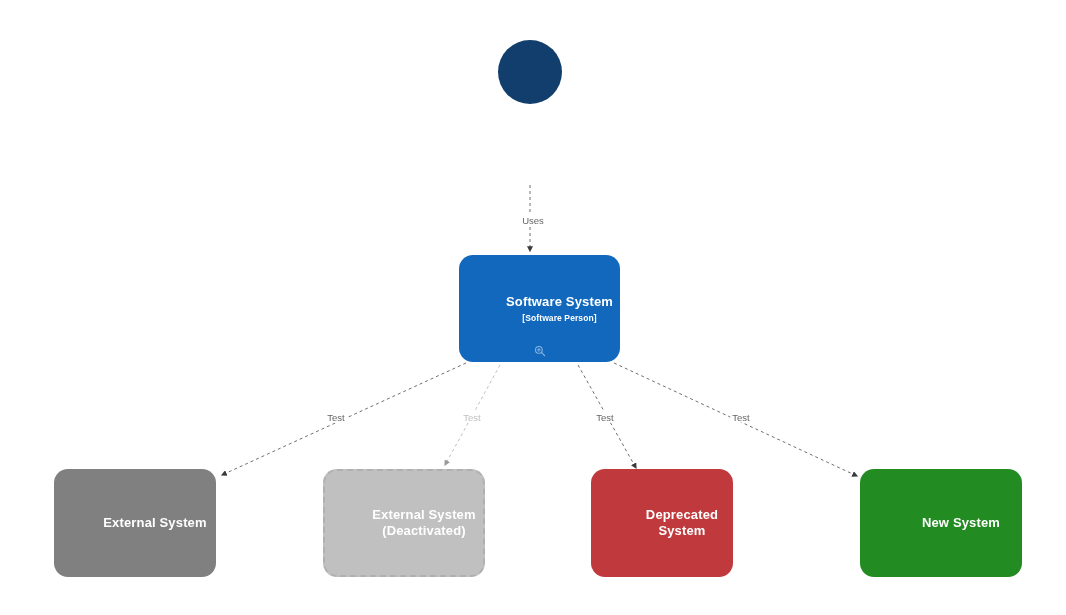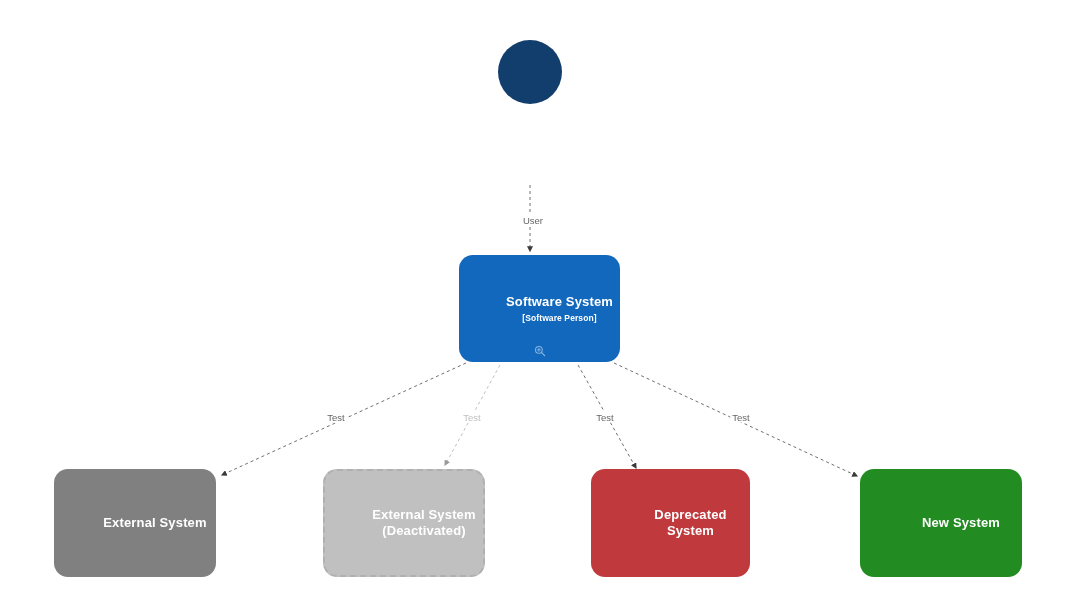--- a/index.html
+++ b/index.html
@@ -116,21 +116,21 @@
     top: 469px;
     width: 162px;
     height: 108px;
     background: #C0C0C0;
     border: 2px dashed #B0B0B0;
     color: #ffffff;
   }
   #node-deprecated-system {
     left: 591px;
     top: 469px;
-    width: 159px;
+    width: 142px;
     height: 108px;
     background: #C0393C;
   }
   #node-new-system {
     left: 860px;
     top: 469px;
     width: 162px;
     height: 108px;
     background: #228B22;
   }
@@ -185,21 +185,21 @@
   </svg>
 
   <div class="edge-label" style="left:336px; top:417px;">Test</div>
 
   <div class="edge-label muted" style="left:472px; top:417px;">Test</div>
 
   <div class="edge-label" style="left:605px; top:417px;">Test</div>
 
   <div class="edge-label" style="left:741px; top:417px;">Test</div>
 
-  <div class="edge-label" style="left:533px; top:220px;">User</div>
+  <div class="edge-label" style="left:533px; top:220px;">Uses</div>
 
   <div id="person-user">
     <div class="person-head"></div>
   </div>
 
   <div class="node" id="node-software-system">
     <div class="node-title">Software System</div>
     <div class="node-subtitle">[Software Person]</div>
     <div class="node-badge">
       <svg viewBox="0 0 14 14" width="12" height="12" aria-hidden="true">

